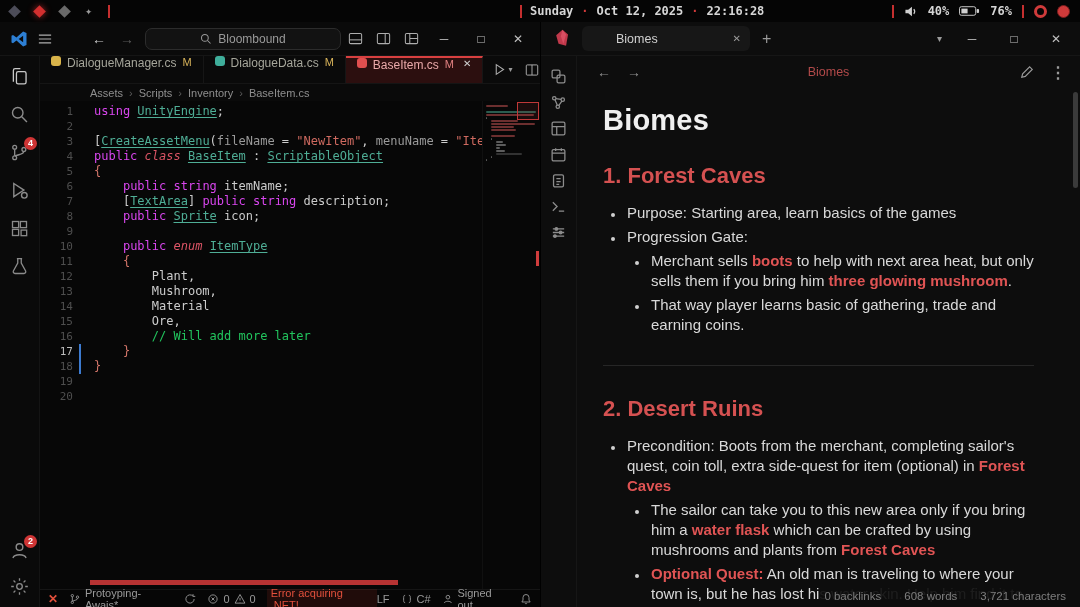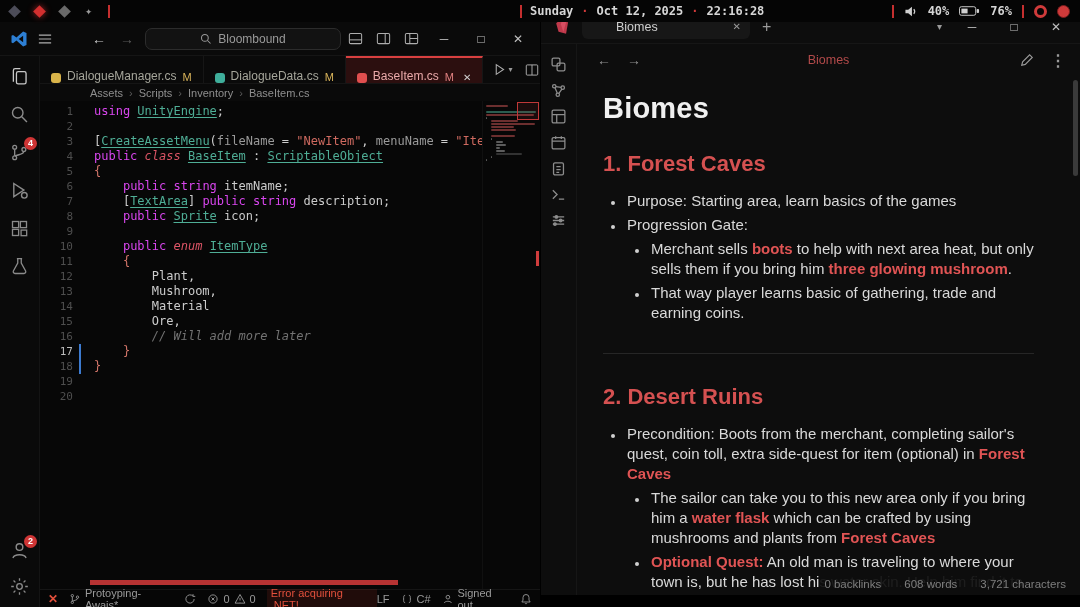--- a/index.html
+++ b/index.html
@@ -32,55 +32,55 @@
   .wc{width:24px;text-align:center;font-size:12px;color:#c0c0c0}
   .vsc-mid{flex:1;display:flex;min-height:0}
   .activity{width:40px;flex:none;display:flex;flex-direction:column;align-items:center;padding:10px 0;gap:17px;border-right:1px solid #141414}
   .act-ic{width:21px;height:21px;color:#8b8b8b;position:relative}
   .act-ic.bright{color:#c9c9c9}
   .act-ic svg{width:21px;height:21px}
   .badge{position:absolute;top:-5px;right:-7px;background:#cf3535;color:#fff;font-size:9px;line-height:13px;min-width:13px;height:13px;border-radius:7px;text-align:center;font-weight:700;font-family:"Liberation Sans",sans-serif}
   .act-bottom{margin-top:auto;display:flex;flex-direction:column;gap:15px;align-items:center}
   .vsc-main{flex:1;display:flex;flex-direction:column;min-width:0}
   .tabbar{height:28px;flex:none;display:flex;align-items:stretch;border-bottom:1px solid #151515}
-  .vtab{display:flex;align-items:flex-end;gap:6px;padding:0 11px;border-right:1px solid #161616;font-size:12px;color:#a6a69b}
+  .vtab{display:flex;align-items:flex-start;gap:6px;padding:0 11px;border-right:1px solid #161616;font-size:12px;color:#a6a69b}
   .vtab .tab-m{color:#d8b35a;font-size:11px}
   .vtab.active{background:#2c0f0f;border-top:2px solid #d84040;color:#e9a9a9}
   .vtab.active .tab-m{color:#e08080}
   .tab-file-icon{width:10px;height:10px;border-radius:3px;display:inline-block;flex:none}
   .tab-close{font-size:10px;color:#d0d0d0;margin-left:3px}
   .tab-actions{margin-left:auto;display:flex;align-items:center;gap:13px;padding:0 10px;color:#b5b5b5}
   .caret{font-size:8px;color:#9a9a9a}
   .crumbs{height:17px;flex:none;display:flex;align-items:center;gap:6px;padding-left:50px;font-size:11px;color:#8f8f8f}
   .crumb-sep{color:#5c5c5c}
   .editor{flex:1;position:relative;background:#070707;display:flex;overflow:hidden;font-family:"DejaVu Sans Mono",monospace}
   .gutter{width:48px;flex:none;padding-top:3px}
   .ln{height:15px;line-height:15px;font-size:11px;color:#4e4e4e;text-align:right;padding-right:15px}
   .ln.active{color:#bdbdbd}
   .codecol{flex:1;padding-top:3px;padding-left:6px;min-width:0}
   .cl{height:15px;line-height:15px;font-size:12px;white-space:pre}
   .t-kw{color:#d946ef}.t-kwi{color:#dd5566;font-style:italic}
   .t-tyu{color:#4fae96;text-decoration:underline;text-underline-offset:2px}
   .t-st{color:#cf6a60}.t-pr{color:#9a9a9a}.t-pl{color:#cccccc}
-  .t-cm{color:#737373;font-style:italic}.t-br{color:#d4766a}
+  .t-cm{color:#22c55e;}.t-br{color:#d4766a}
   .cursor{position:absolute;left:39px;top:243px;width:2px;height:30px;background:#3d7bd0}
   .minimap{position:absolute;right:0;top:0;bottom:0;width:58px;padding:4px 3px;background:#070707;border-left:1px solid #101010}
   .mm-line{height:2px;margin-bottom:1px;border-radius:1px;opacity:.65}
   .mm-view{position:absolute;top:1px;right:1px;width:22px;height:18px;border:1px solid #c03838;background:rgba(192,56,56,.10)}
   .ov-mark{position:absolute;right:1px;top:150px;width:3px;height:15px;background:#cf3c3c}
   .hscroll{position:absolute;left:50px;bottom:4px;width:308px;height:5px;background:#b73333}
   .statusbar{height:18px;flex:none;background:#060606;border-top:1px solid #151515;display:flex;align-items:center;justify-content:space-between;padding:0 8px;font-size:11px;color:#9a9a9a}
   .sb-g{display:flex;align-items:center;gap:11px}
   .sb-item{display:flex;align-items:center;gap:4px}
   .sb-item svg{width:12px;height:12px}
   .sb-remote{color:#e2503c;font-weight:700;font-size:12px}
   .sb-error{color:#e2503c;background:rgba(224,60,40,.12);padding:0 4px;border-radius:2px}
 
   
-  .obs{position:absolute;left:540px;top:10px;width:540px;height:585px;background:#0d0d0d;display:flex;flex-direction:column;border-left:1px solid #000}
+  .obs{position:absolute;left:540px;top:22px;width:540px;height:585px;background:#0d0d0d;display:flex;flex-direction:column;border-left:1px solid #000}
   .obs-title{height:34px;flex:none;display:flex;align-items:center;padding:0 12px;gap:10px;border-bottom:1px solid #161616}
   .obs-logo{width:19px;height:19px}
   .obs-tab{width:168px;height:25px;background:#171717;border-radius:6px;display:flex;align-items:center;padding:0 8px 0 34px;color:#cfcfcf;font-size:12.5px;position:relative}
   .obs-tab-close{position:absolute;right:9px;color:#9a9a9a;font-size:10px}
   .obs-newtab{color:#9a9a9a;font-size:16px;margin-left:2px}
   .obs-title-right{margin-left:auto;display:flex;align-items:center;gap:18px;color:#9f9f9f}
   .obs-mid{flex:1;display:flex;min-height:0}
   .ribbon{width:36px;flex:none;border-right:1px solid #161616;display:flex;flex-direction:column;align-items:center;gap:9px;padding-top:12px}
   .rb-ic{width:17px;height:17px;color:#8d8d8d}
   .rb-ic svg{width:17px;height:17px}

